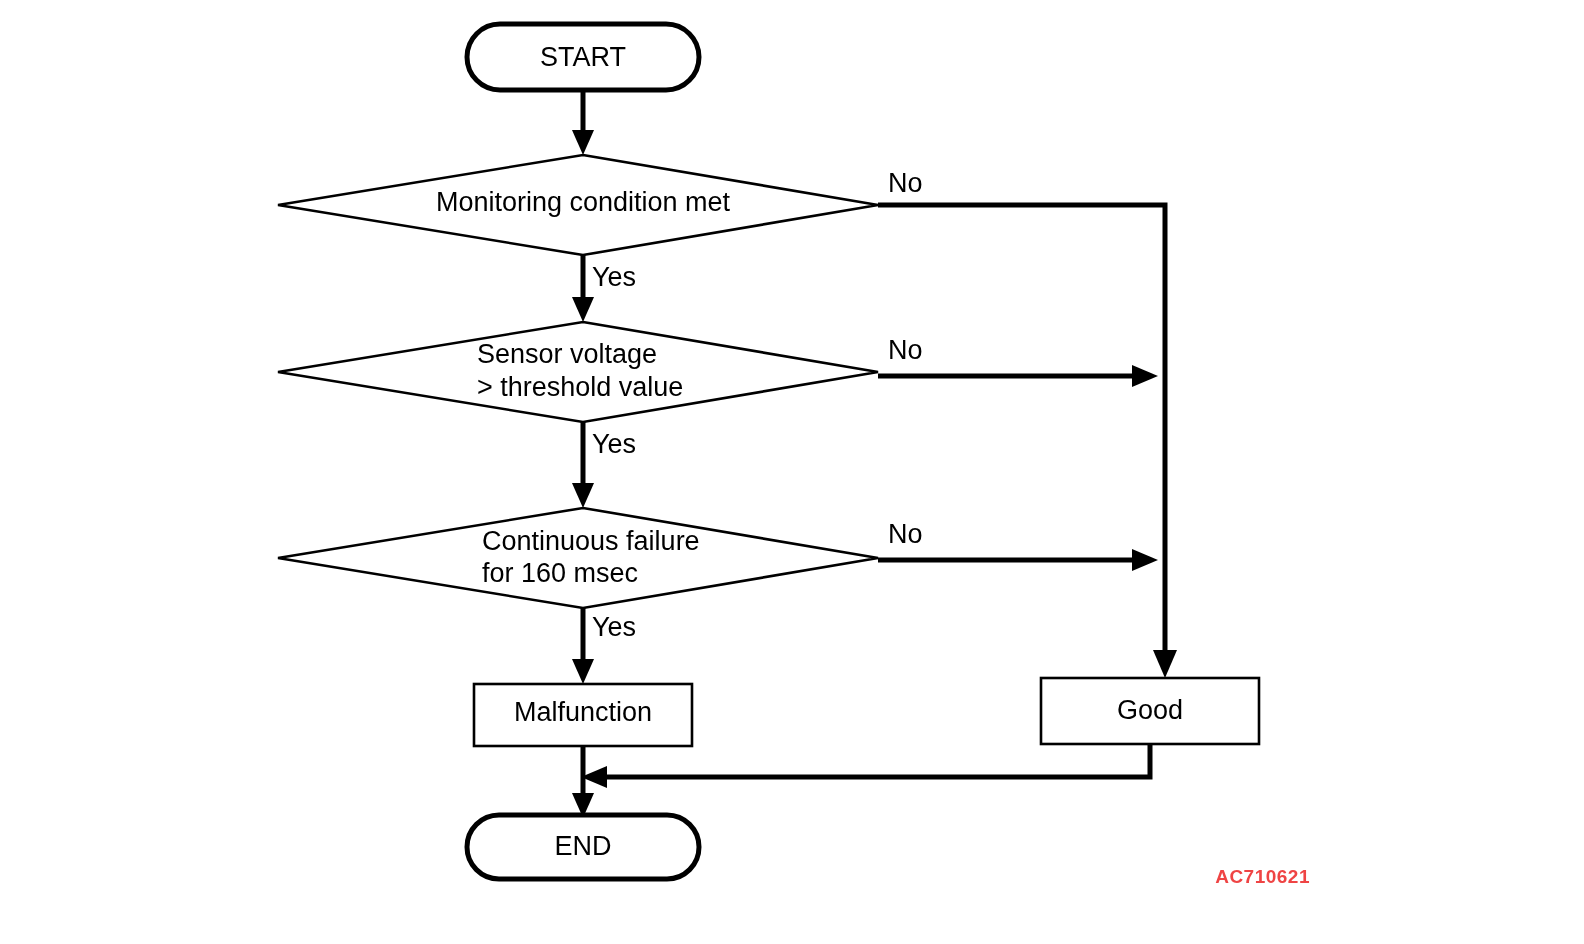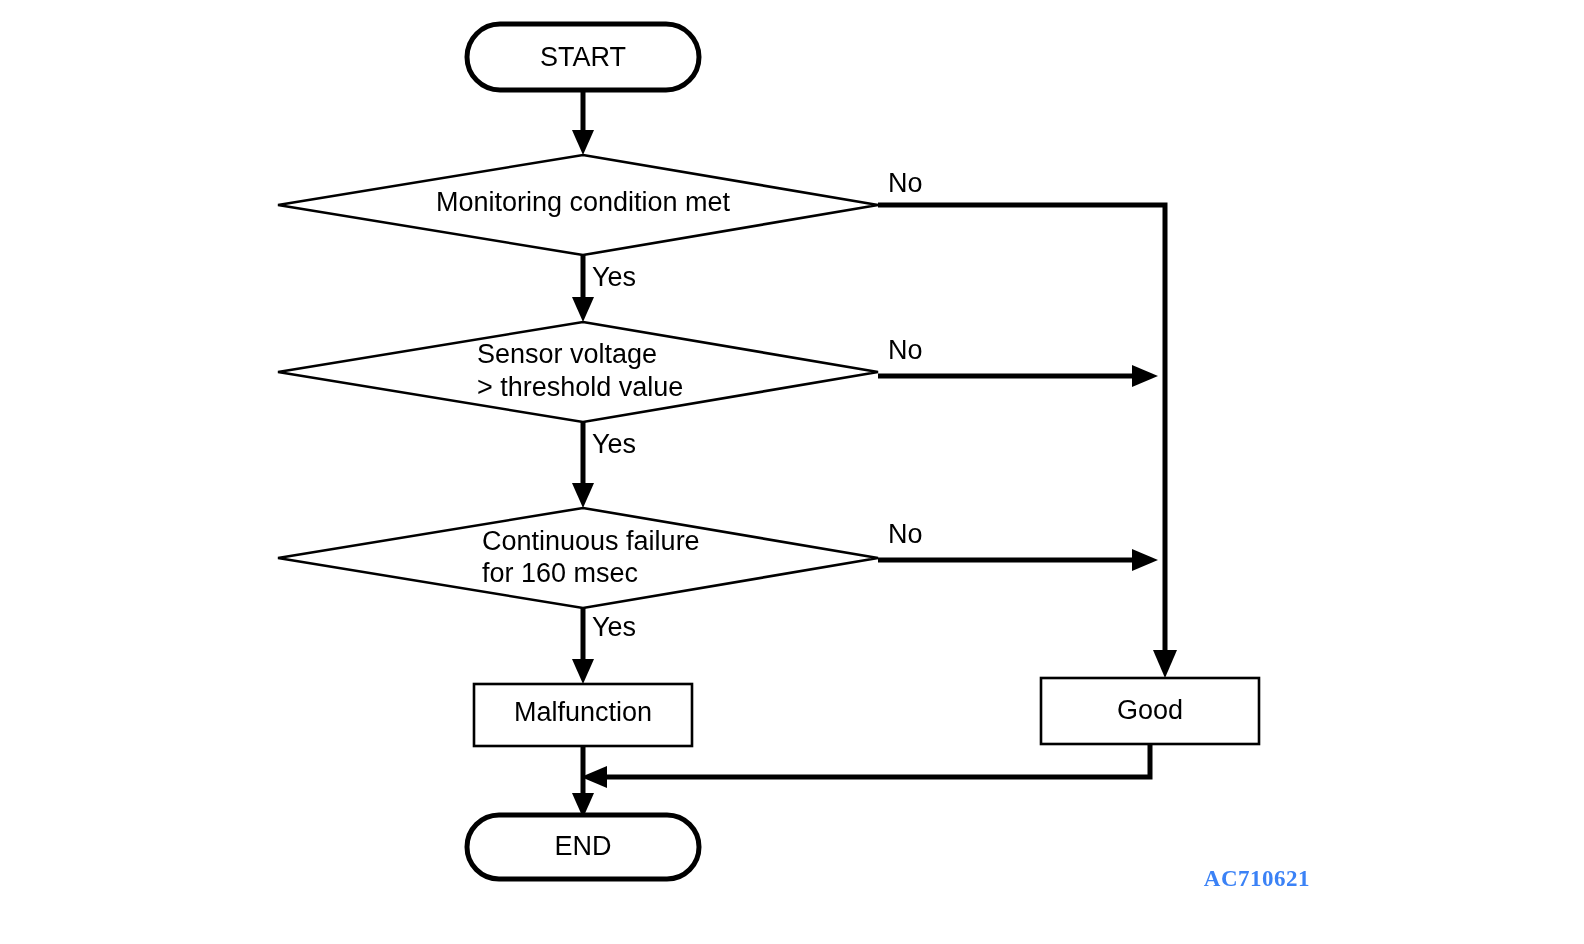--- a/index.html
+++ b/index.html
@@ -69,25 +69,25 @@
     font-family: "Liberation Sans", sans-serif;
     font-size: 27px;
     fill: #000000;
     text-anchor: start;
     dominant-baseline: middle;
   }
   .ref-code {
     position: absolute;
     right: 118px;
     top: 866px;
-    font-family: Liberation Serif, serif;
-    font-size: 23px;
+    font-family: Liberation Sans, sans-serif;
+    font-size: 19px;
     font-weight: bold;
     letter-spacing: 0.5px;
-    color: #3b82f6;
+    color: #ef4444;
     white-space: nowrap;
   }
 </style>
 </head>
 <body>
 
 <div id="canvas">
 
   <svg id="flow-svg" viewBox="0 0 1584 944">
 

